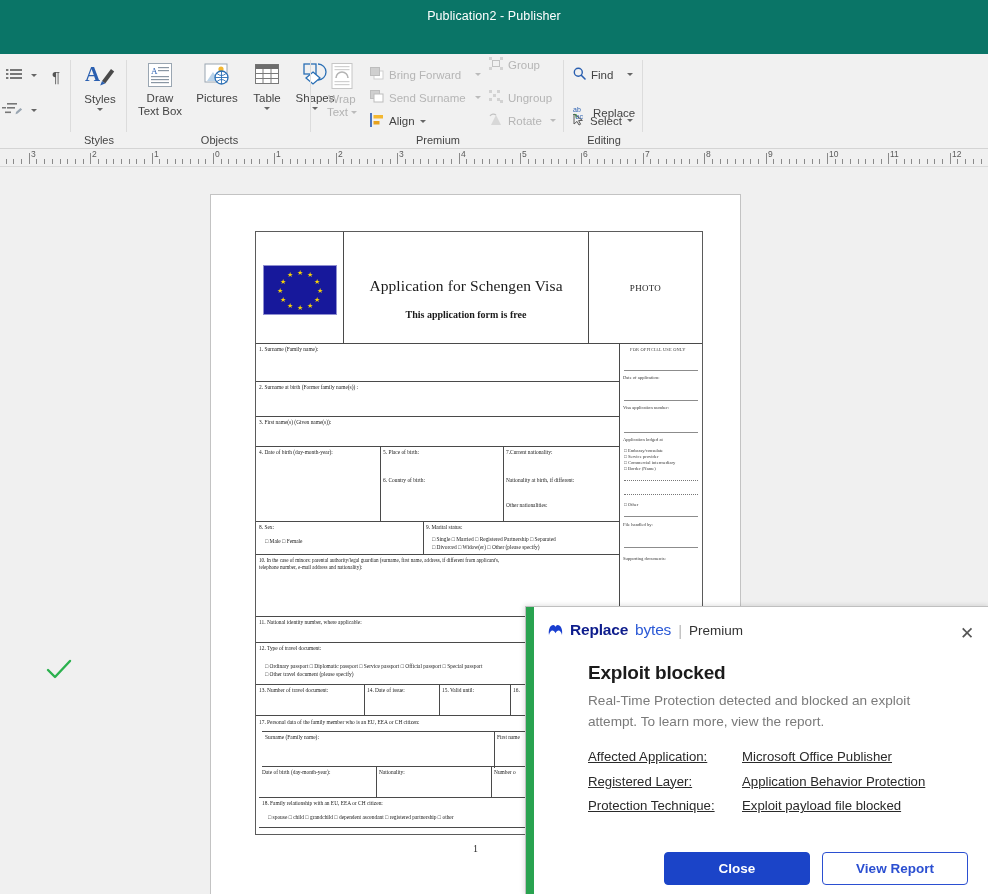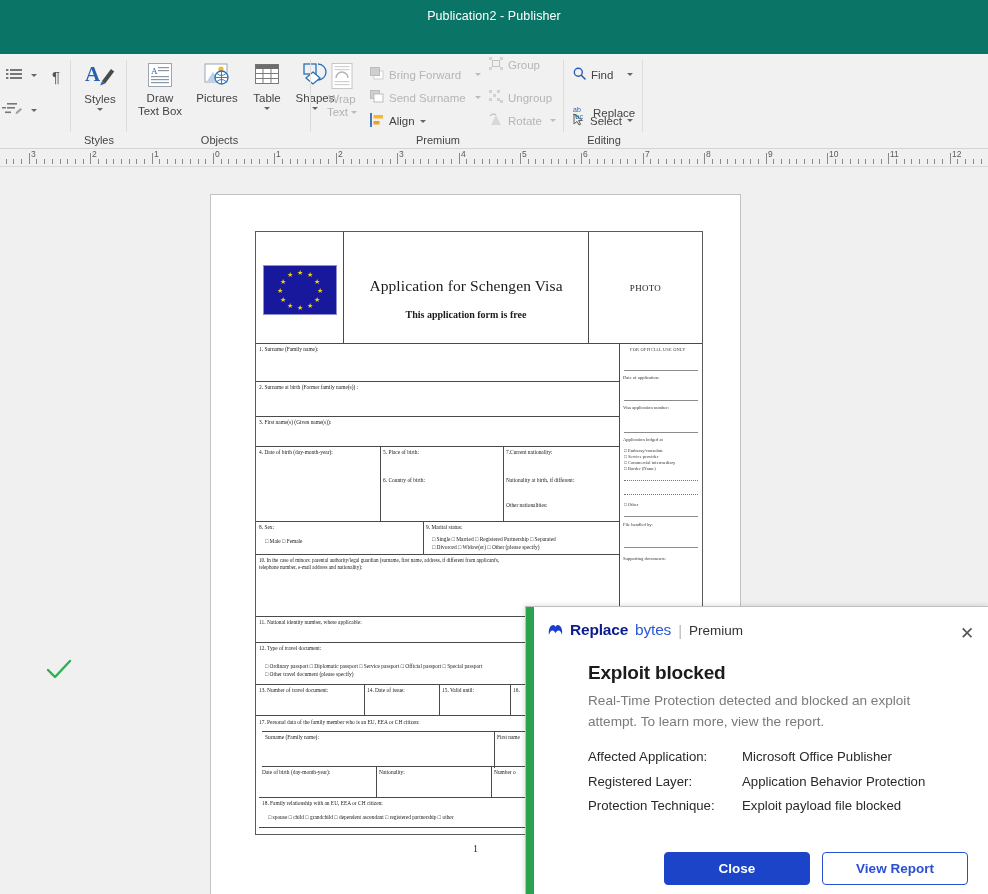--- a/index.html
+++ b/index.html
@@ -168,21 +168,21 @@
   #mb-title{
     position:absolute;left:588px;top:662px;
     font-size:19px;font-weight:bold;color:#1b1b1b;letter-spacing:-.2px;
   }
   #mb-desc{
     position:absolute;left:588px;top:690px;width:370px;
     font-size:13.6px;line-height:21px;color:#7a7a7a;
   }
   #mb-details{
     position:absolute;left:588px;top:745px;width:380px;
-    font-size:13.2px;color:#2a2a2a;line-height:24.5px;
+    font-size:13.2px;color:#2a2a2a;line-height:24.5px;text-decoration:underline;
   }
   #mb-details .row{display:flex;}
   #mb-details .k{width:154px;}
   #mb-details .v{flex:1;}
   #mb-actions{
     position:absolute;left:525px;top:848px;width:463px;height:40px;
     display:flex;justify-content:flex-end;align-items:center;gap:12px;
     padding-right:20px;box-sizing:border-box;
   }
   .mbbtn{

